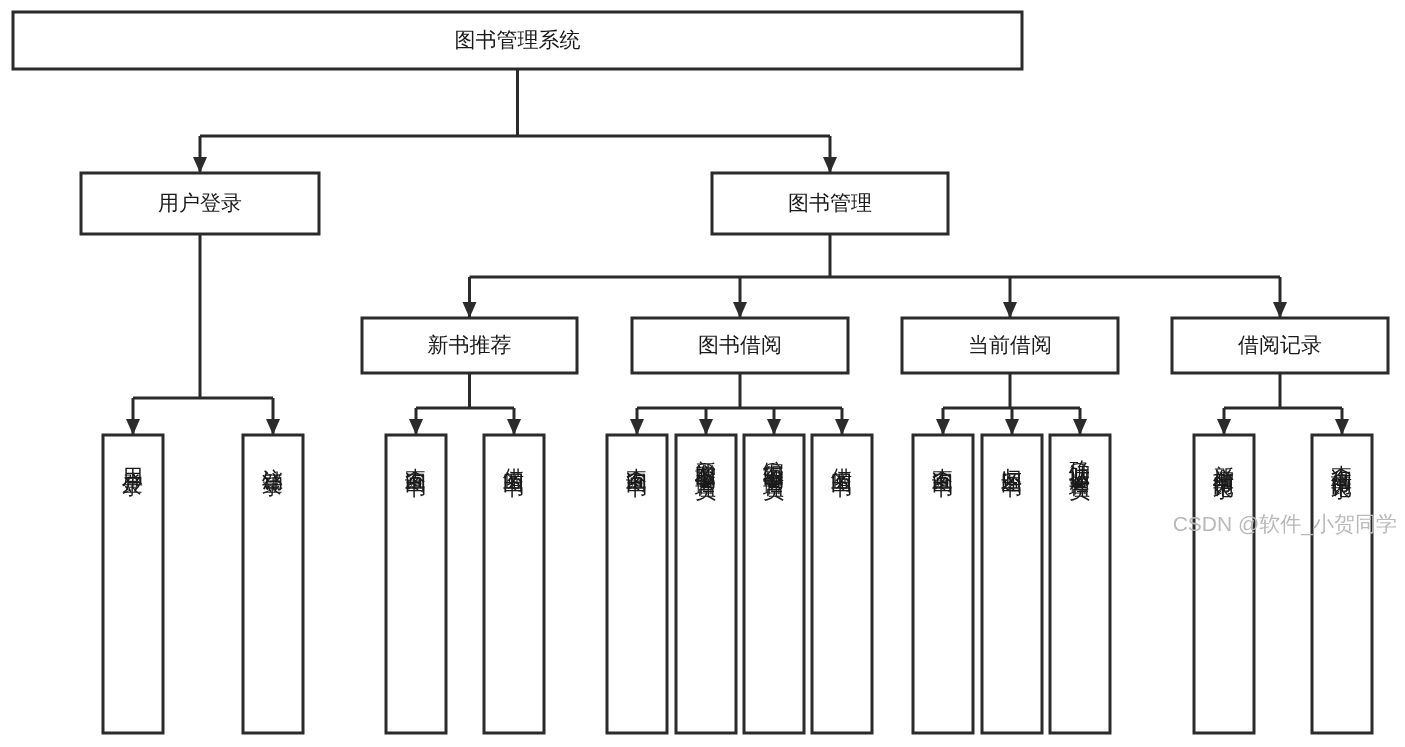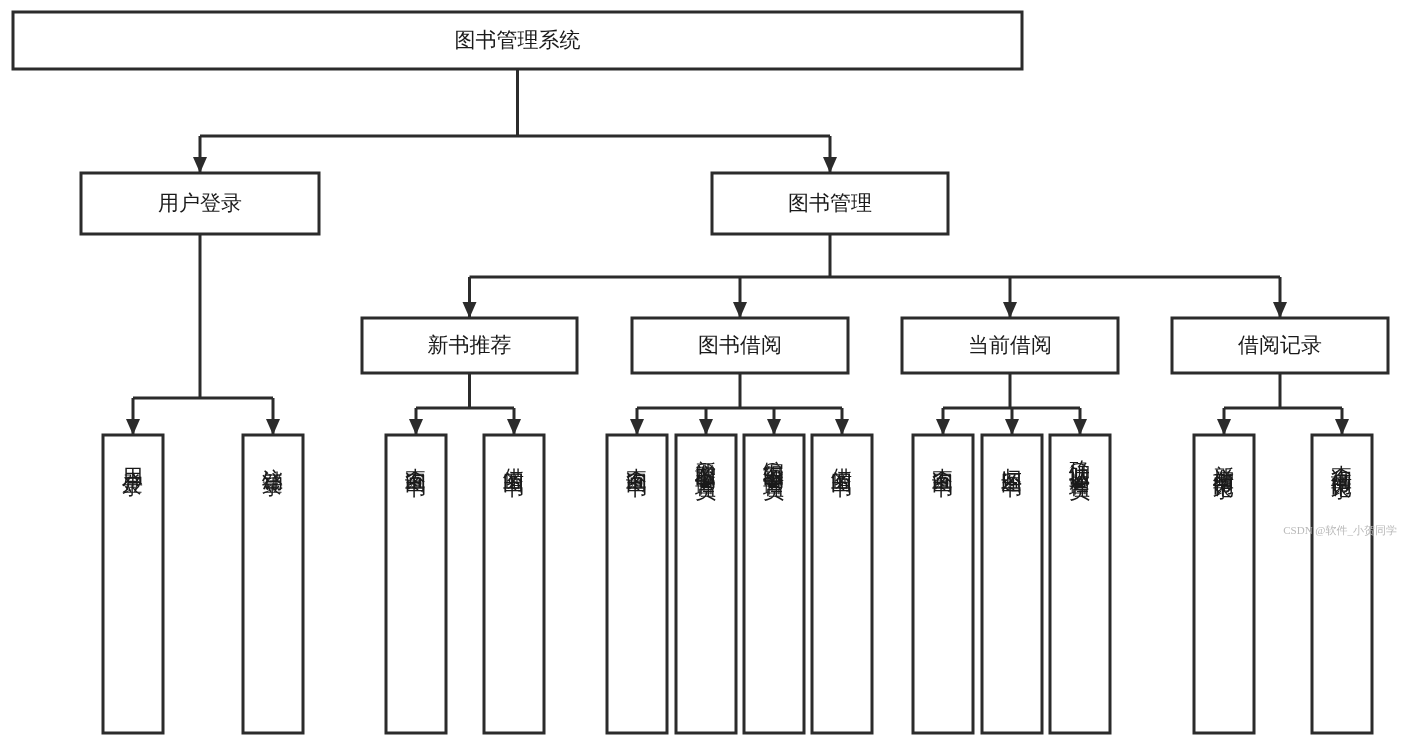--- a/index.html
+++ b/index.html
@@ -26,22 +26,22 @@
     font-size:21px;
     text-anchor:middle;
     writing-mode:vertical-rl;
     letter-spacing:3px;
   }
   .edge{stroke:#2b2b2b;stroke-width:3;fill:none;}
   .arrow-head{fill:#2b2b2b;}
   .watermark{
     position:absolute;
     right:8px;bottom:6px;
-    font-family:Liberation Serif, serif;
-    font-size:11px;
+    font-family:Liberation Sans, sans-serif;
+    font-size:21px;
     color:#b9b9b9;
     white-space:nowrap;
     pointer-events:none;
   }
 </style>
 </head>
 <body>
 
 <div id="diagram-root">
   <svg id="diagram-svg" width="1405" height="747" viewBox="0 0 1405 747" xmlns="http://www.w3.org/2000/svg">

